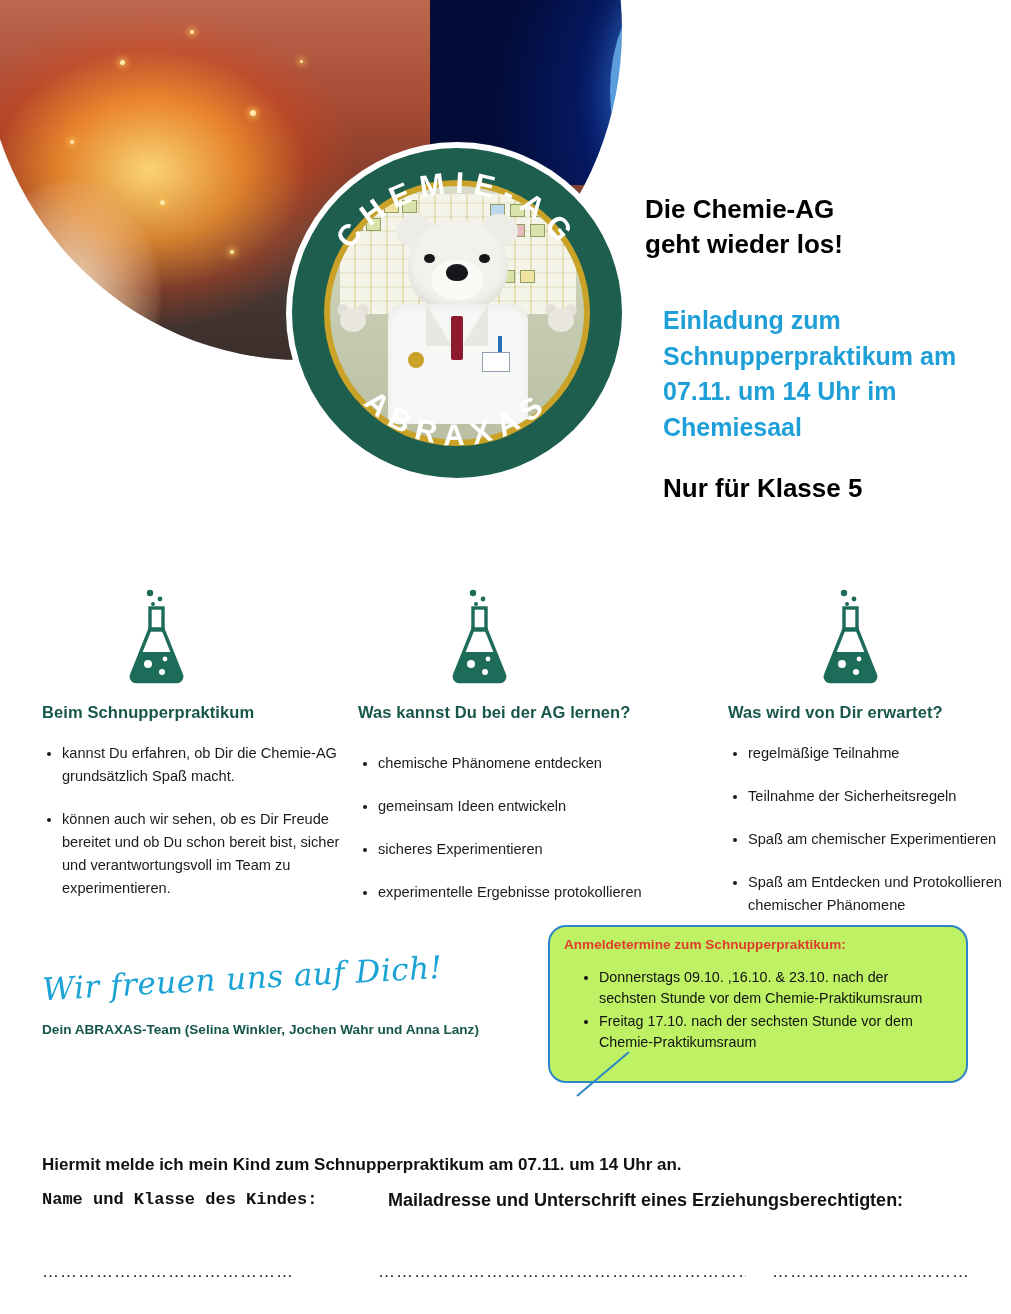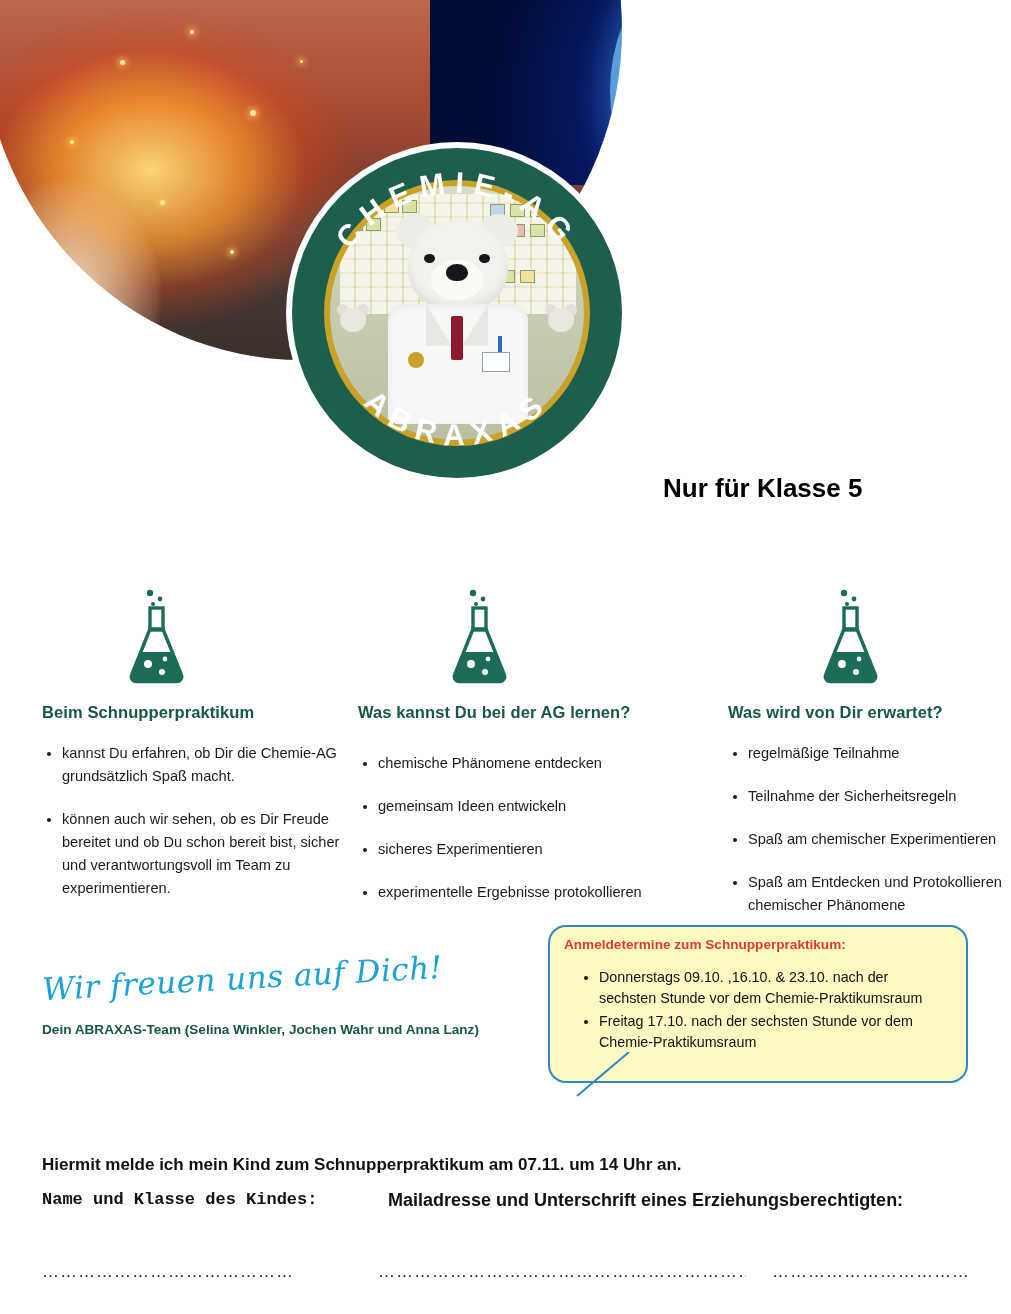--- a/index.html
+++ b/index.html
@@ -396,21 +396,21 @@
     color: #17564a;
   }
 
   
   .callout {
     position: absolute;
     left: 548px; top: 925px;
     width: 420px;
     border: 2px solid #2d86c5;
     border-radius: 18px;
-    background: #fef9c3;
+    background: #bef264;
     padding: 10px 14px 12px 14px;
     box-sizing: border-box;
   }
   .callout-title {
     font-size: 13.6px;
     font-weight: bold;
     color: #e03c2b;
     margin-bottom: 4px;
   }
   .callout ul {
@@ -568,20 +568,23 @@
       </defs>
       <text>
         <textPath href="#arcTop" startOffset="50%" text-anchor="middle">CHEMIE-AG</textPath>
       </text>
       <text>
         <textPath href="#arcBottom" startOffset="50%" text-anchor="middle">ABRAXAS</textPath>
       </text>
     </svg>
   </div>
 
+  <div class="headline" style="white-space:pre-line;">Die Chemie-AG
+geht wieder los!</div>
+  <div class="subhead">Einladung zum Schnupperpraktikum am 07.11. um 14 Uhr im Chemiesaal</div>
   <div class="classline">Nur für Klasse 5</div>
 </div>
 
 <svg class="flask f1" viewBox="0 0 66 98">
   <circle cx="26" cy="5" r="3.2" fill="#1d6b59"></circle>
   <circle cx="36" cy="11" r="2.4" fill="#1d6b59"></circle>
   <circle cx="29" cy="16" r="2" fill="#1d6b59"></circle>
   <rect x="26" y="20" width="13" height="22" fill="none" stroke="#1d6b59" stroke-width="3.4"></rect>
   <path d="M26 41 L8 86 a5 5 0 0 0 4.6 7.5 h39.8 A5 5 0 0 0 57 86 L39 41 Z" fill="none" stroke="#1d6b59" stroke-width="3.4"></path>
   <path d="M17 64 L48 64 L57 86 a5 5 0 0 1 -4.6 7.5 h-39.8 A5 5 0 0 1 8 86 Z" fill="#1d6b59"></path>

